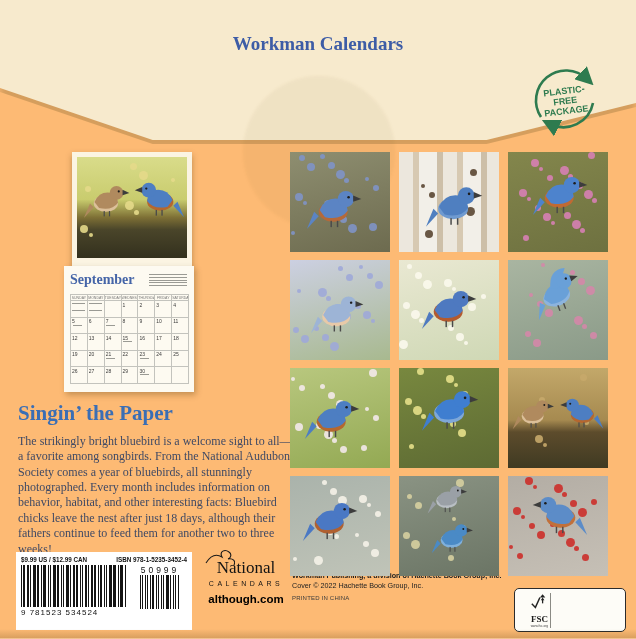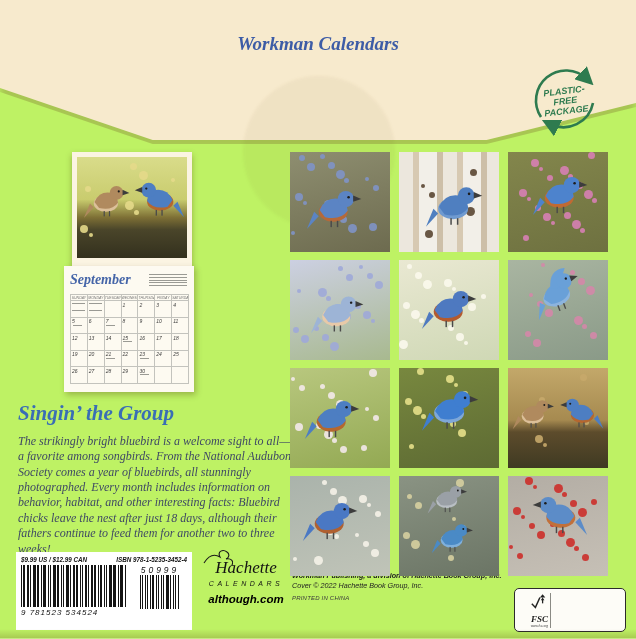--- a/index.html
+++ b/index.html
@@ -1,17 +1,17 @@
 <!DOCTYPE html>
 <html><head>
 <meta charset="utf-8">
 <style>
   html,body{margin:0;padding:0;}
-  .page{position:relative;width:636px;height:639px;background:#bef264;overflow:hidden;
-        font-family:"Liberation Sans","DejaVu Sans",sans-serif;font-style:italic;}
+  .page{position:relative;width:636px;height:639px;background:#fdba74;overflow:hidden;
+        font-family:"Liberation Sans","DejaVu Sans",sans-serif;}
   
   .flap-shadow{position:absolute;left:0;top:4px;width:100%;height:145px;background:rgba(110,85,35,.28);
         clip-path:polygon(0 0,100% 0,100% 103px,76.5% 140px,24% 140px,0 88px);filter:blur(3px);}
   .flap{position:absolute;left:0;top:0;width:100%;height:145px;background:#f7eacd;
         clip-path:polygon(0 0,100% 0,100% 103px,76.5% 140px,24% 140px,0 88px);}
   .thumb-circle{position:absolute;left:243px;top:76px;width:152px;height:152px;border-radius:50%;
         background:rgba(95,70,20,.05);filter:blur(1.5px);}
   .bottom-edge{position:absolute;left:0;bottom:0;width:100%;height:10px;
         background:linear-gradient(180deg,rgba(0,0,0,0),rgba(85,60,15,.20) 85%,rgba(255,255,255,.35));}
   
@@ -271,21 +271,21 @@
           <div class="daycell">
             <span class="daynum">30</span>
             <span class="note"></span>
           </div>
           <div class="daycell"></div>
           <div class="daycell"></div>
         </div>
     </div>
   </div>
 
-  <div class="feature-title">Singin’ the Group</div>
+  <div class="feature-title">Singin’ the Paper</div>
   <div class="feature-body">The strikingly bright bluebird is a welcome sight to all—a favorite among songbirds. From the National Audubon Society comes a year of bluebirds, all stunningly photographed. Every month includes information on behavior, habitat, and other interesting facts: Bluebird chicks leave the nest after just 18 days, although their fathers continue to feed them for another two to three weeks!</div>
 
   <div class="bcbox">
     <div class="bcline">
       <span>$9.99 US / $12.99 CAN</span>
       <span>ISBN 978-1-5235-3452-4</span>
     </div>
     <div class="bcrow">
       <div class="ean">
         <div class="bars"><i style="width:1px;margin-right:1px;height:42px"></i><i style="width:2px;margin-right:2px;height:42px"></i><i style="width:2px;margin-right:1px;height:42px"></i><i style="width:1px;margin-right:2px;height:42px"></i><i style="width:3px;margin-right:1px;height:42px"></i><i style="width:2px;margin-right:2px;height:42px"></i><i style="width:1px;margin-right:1px;height:42px"></i><i style="width:3px;margin-right:2px;height:42px"></i><i style="width:1px;margin-right:1px;height:42px"></i><i style="width:1px;margin-right:2px;height:42px"></i><i style="width:3px;margin-right:1px;height:42px"></i><i style="width:2px;margin-right:2px;height:42px"></i><i style="width:1px;margin-right:1px;height:42px"></i><i style="width:1px;margin-right:2px;height:42px"></i><i style="width:3px;margin-right:1px;height:42px"></i><i style="width:1px;margin-right:2px;height:42px"></i><i style="width:2px;margin-right:1px;height:42px"></i><i style="width:2px;margin-right:2px;height:42px"></i><i style="width:1px;margin-right:1px;height:42px"></i><i style="width:1px;margin-right:2px;height:42px"></i><i style="width:2px;margin-right:1px;height:42px"></i><i style="width:1px;margin-right:2px;height:42px"></i><i style="width:2px;margin-right:1px;height:42px"></i><i style="width:2px;margin-right:2px;height:42px"></i><i style="width:1px;margin-right:1px;height:42px"></i><i style="width:2px;margin-right:2px;height:42px"></i><i style="width:1px;margin-right:1px;height:42px"></i><i style="width:1px;margin-right:2px;height:42px"></i><i style="width:3px;margin-right:1px;height:42px"></i><i style="width:3px;margin-right:2px;height:42px"></i><i style="width:1px;margin-right:1px;height:42px"></i><i style="width:3px;margin-right:2px;height:42px"></i><i style="width:1px;margin-right:1px;height:42px"></i></div>
@@ -296,21 +296,21 @@
         <div class="bars"><i style="width:1px;margin-right:1px;height:34px"></i><i style="width:1px;margin-right:2px;height:34px"></i><i style="width:1px;margin-right:1px;height:34px"></i><i style="width:1px;margin-right:2px;height:34px"></i><i style="width:1px;margin-right:1px;height:34px"></i><i style="width:2px;margin-right:2px;height:34px"></i><i style="width:1px;margin-right:1px;height:34px"></i><i style="width:1px;margin-right:2px;height:34px"></i><i style="width:1px;margin-right:1px;height:34px"></i><i style="width:1px;margin-right:2px;height:34px"></i><i style="width:3px;margin-right:1px;height:34px"></i><i style="width:1px;margin-right:2px;height:34px"></i><i style="width:1px;margin-right:1px;height:34px"></i><i style="width:1px;margin-right:2px;height:34px"></i><i style="width:1px;margin-right:1px;height:34px"></i></div>
       </div>
     </div>
   </div>
 
   <div class="logos">
     <div class="audubon">
       <svg width="30" height="20" viewBox="0 0 30 20">
         <path d="M1 15 C6 7 12 6 17 9 C14 3 20 1 24 4 C27 6 26 10 23 11 C28 10 31 13 29 17" fill="none" stroke="#1a1a1a" stroke-width="1.1"></path>
       </svg>
-      <span>Hachette</span>
+      <span>National</span>
     </div>
     <div class="calendars-word">CALENDARS</div>
     <div class="website">although.com</div>
   </div>
 
   <div class="publisher">
     <div class="b">Workman Publishing, a division of Hachette Book Group, Inc.</div>
     <div>Cover © 2022 Hachette Book Group, Inc.</div>
     <div class="printed">PRINTED IN CHINA</div>
   </div>

